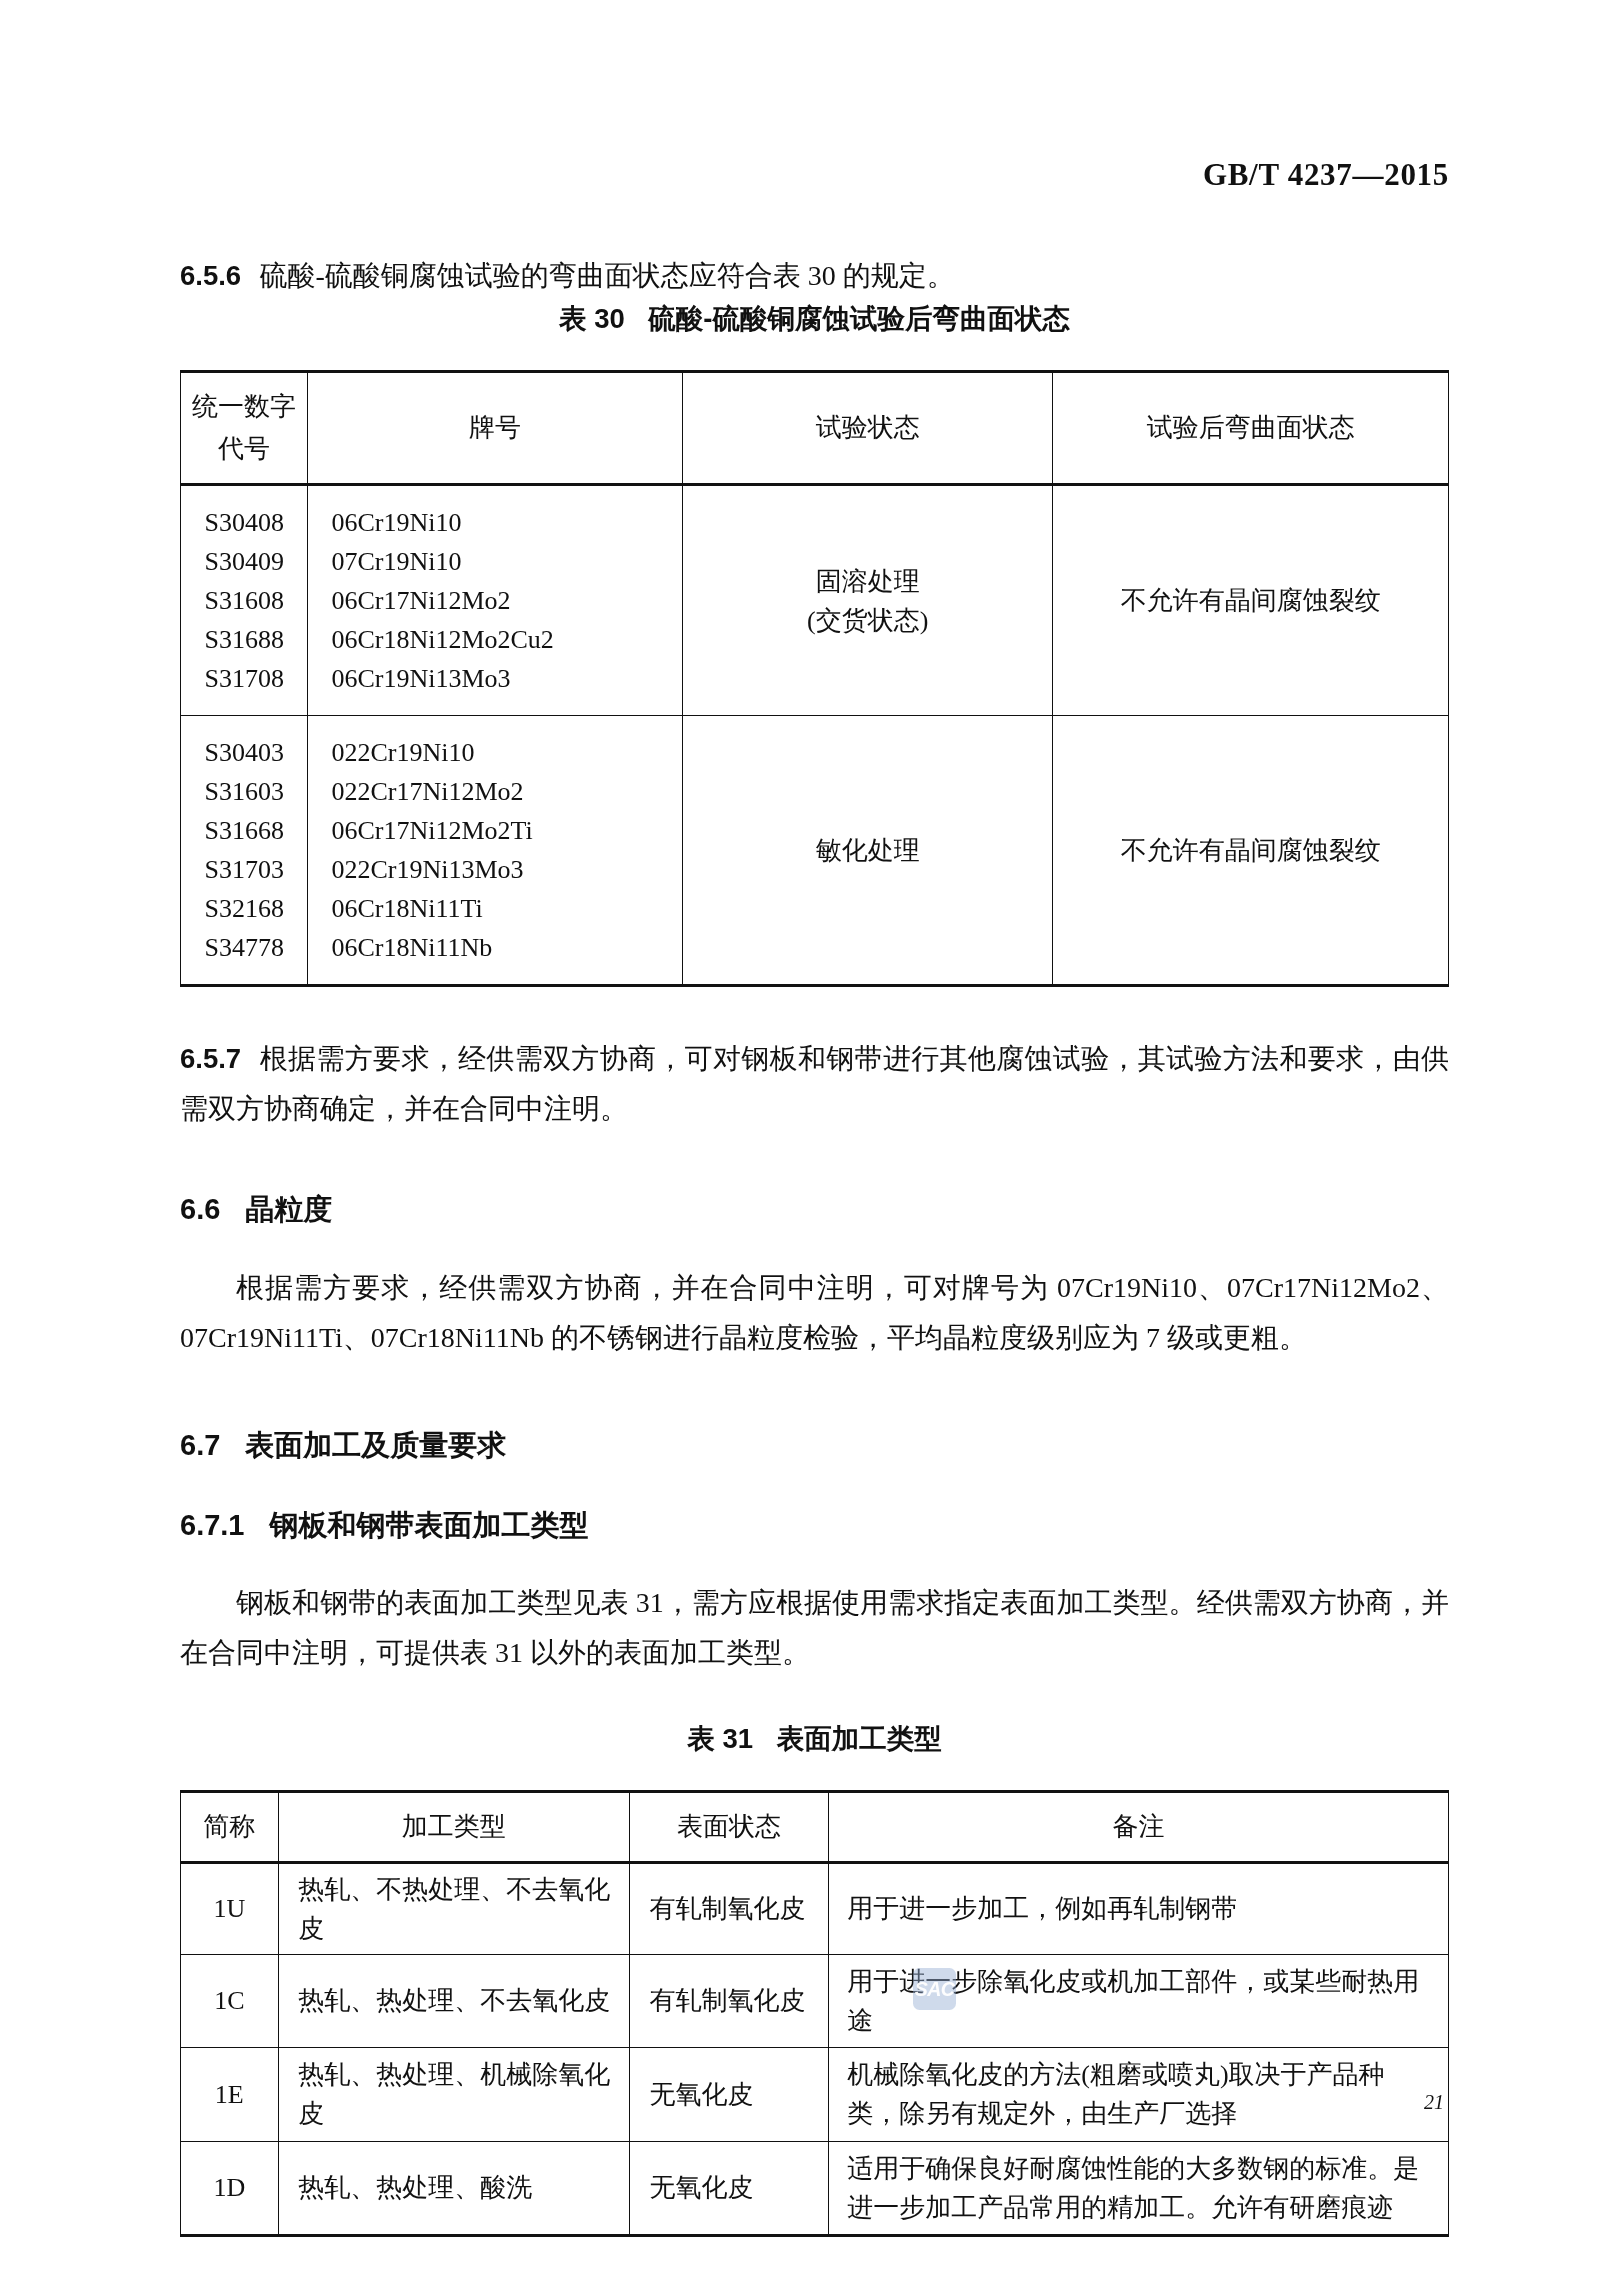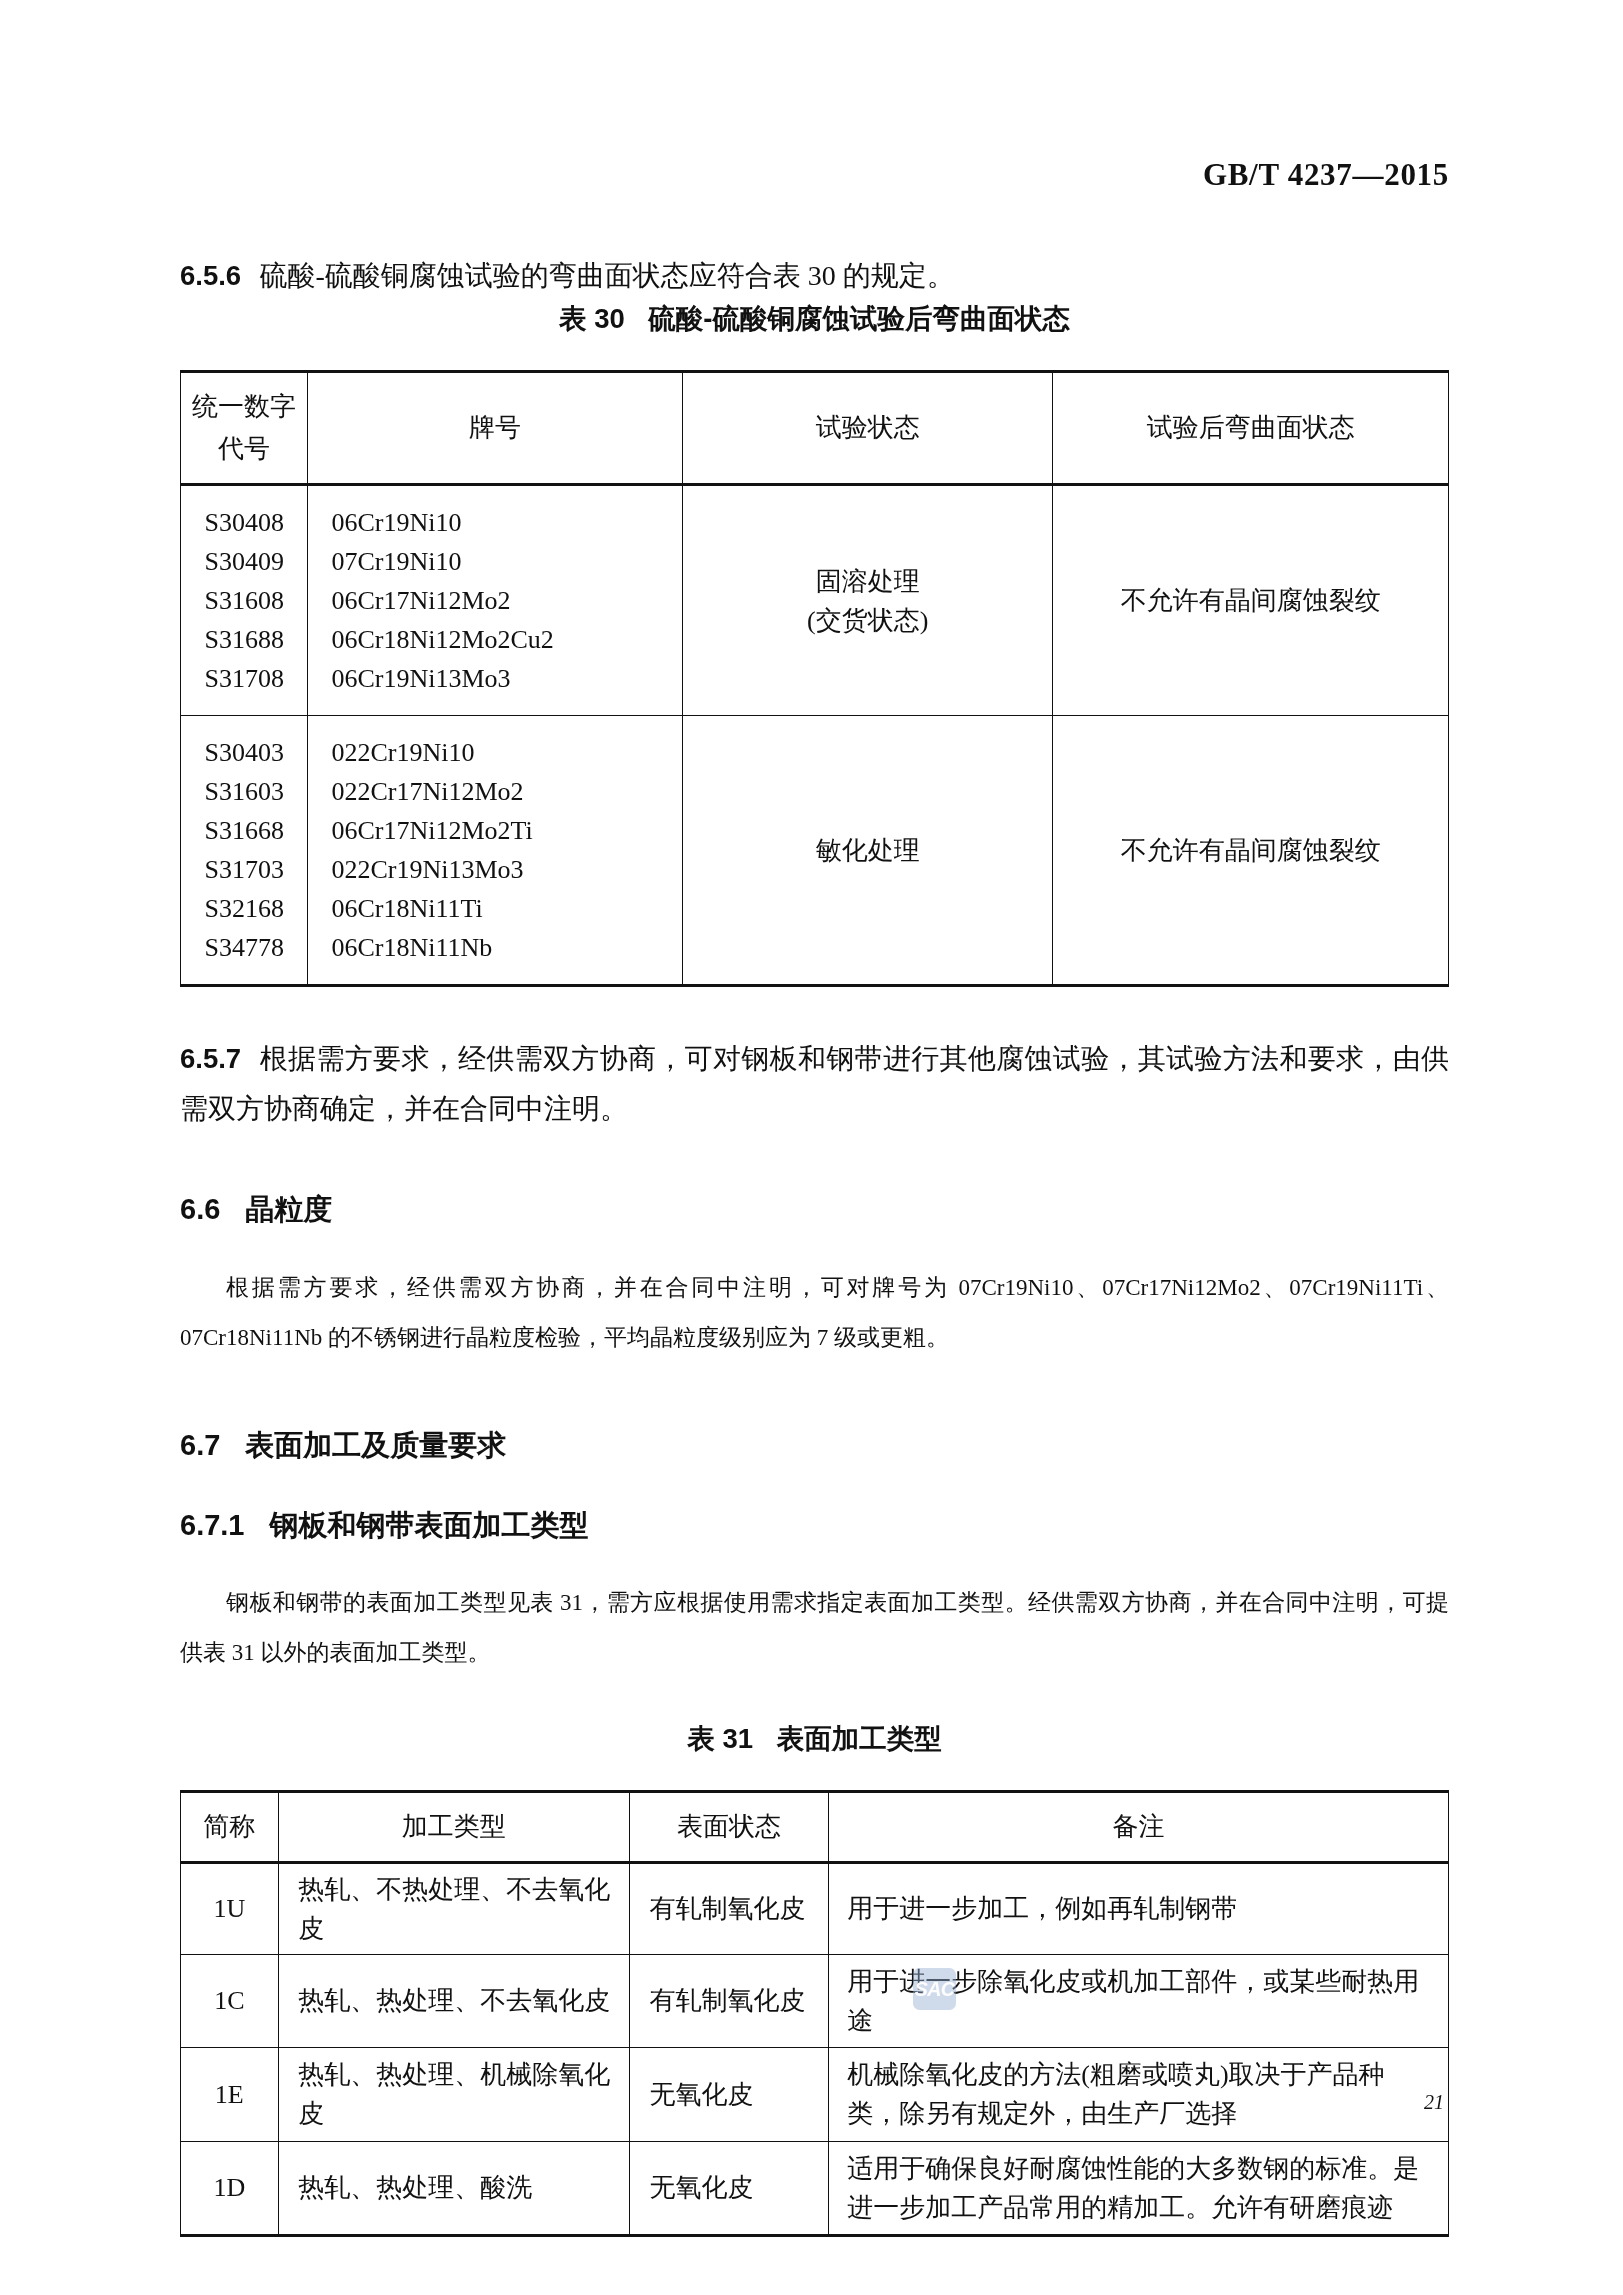--- a/index.html
+++ b/index.html
@@ -35,21 +35,21 @@
     font-weight:bold;
     font-family:"Liberation Sans","DejaVu Sans",sans-serif;
     line-height:39px;
   }
   .hnum{margin-right:25px;}
   .h66{margin-top:56px;}
   .h67{margin-top:63px;}
   .h671{margin-top:41px;}
   .para{
     margin:0;
-    font-size:23px;
+    font-size:28px;
     line-height:50px;
     text-align:justify;
     text-indent:2em;
   }
   .p66{margin-top:34px;}
   .p671{margin-top:33px;}
   .caption{
     text-align:center;
     font-size:27.5px;
     font-weight:bold;

